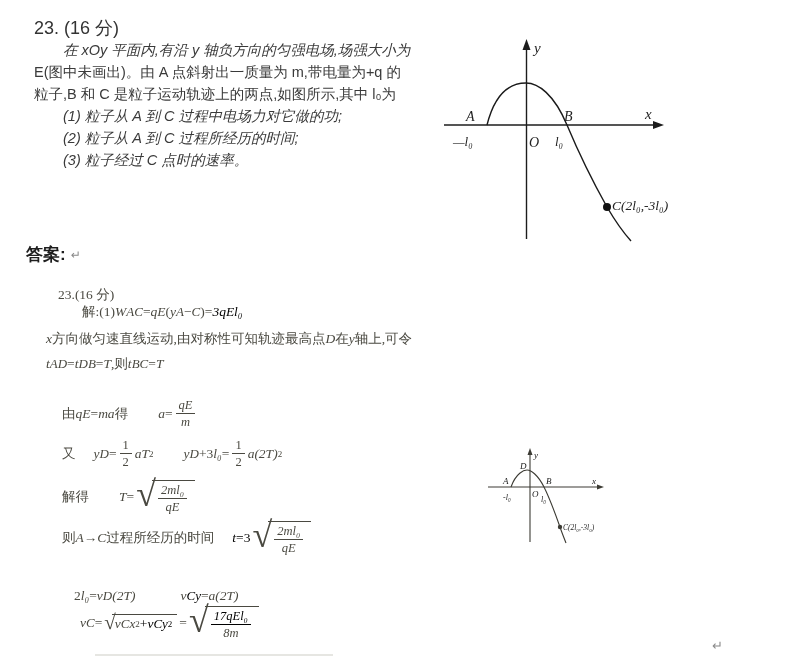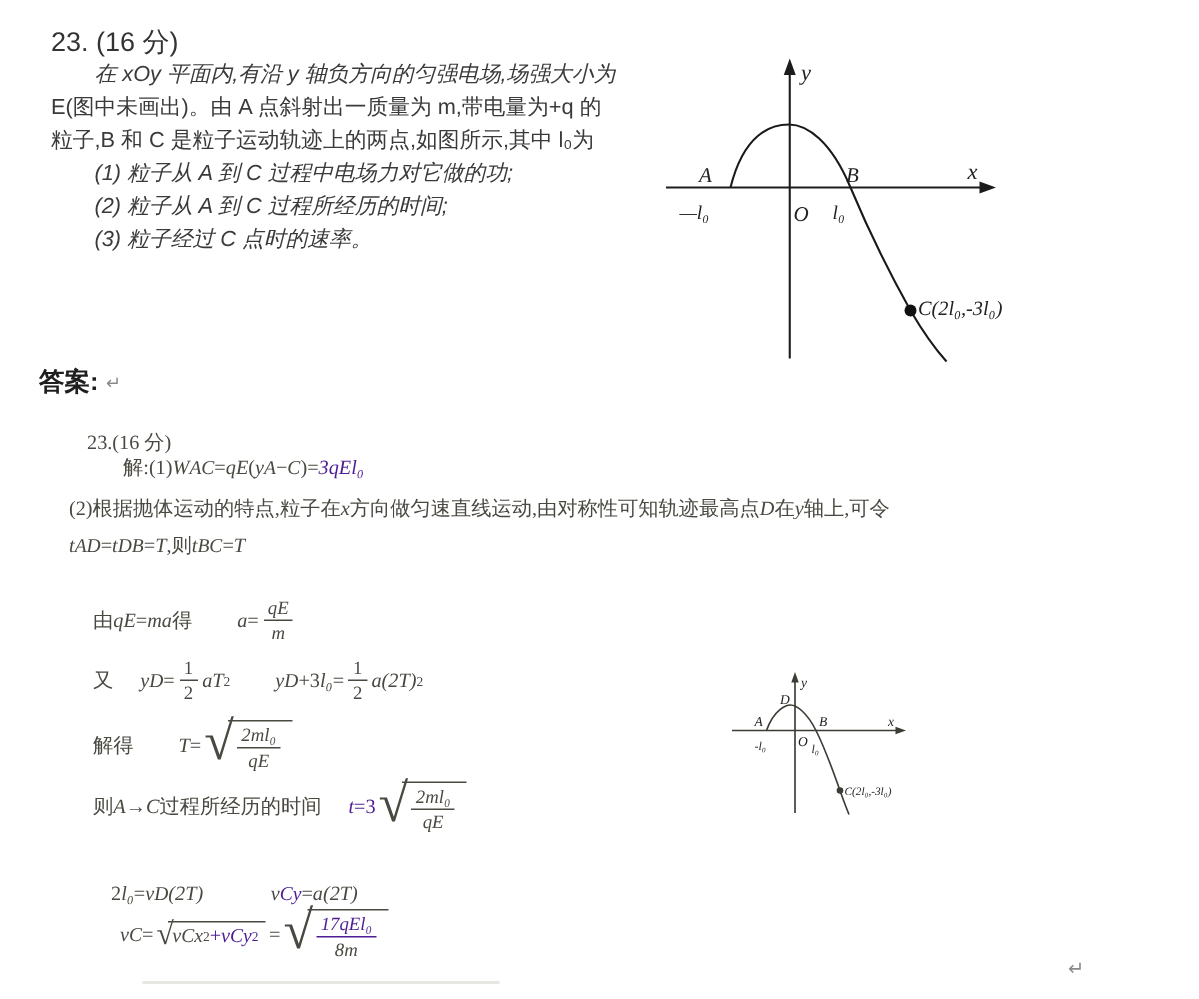--- a/index.html
+++ b/index.html
@@ -21,21 +21,21 @@
   
   .ans-header{position:absolute;left:26px;top:243px;font-size:17px;font-weight:bold;color:#1e1e1e;}
   .ret{font-weight:normal;color:#8a8a8a;font-size:12px;margin-left:5px;vertical-align:1px;}
 
   
   .sol-line{position:absolute;white-space:nowrap;font-family:"Liberation Serif",serif;
             font-size:13.5px;color:#4a4941;filter:blur(.25px);display:flex;align-items:center;}
   .v{font-style:italic;}
   .sb{font-size:13px;font-style:italic;vertical-align:-3px;}
   .sp{font-size:9px;vertical-align:6px;font-style:normal;}
-  .teal{color:#4c1d95;}
+  .teal{color:#000000;}
   .frac{display:inline-flex;flex-direction:column;align-items:center;line-height:1.15;
         font-size:12.5px;margin:0 3px;text-align:center;}
   .fn{border-bottom:1px solid currentColor;padding:0 3px 1px;}
   .fd{padding-top:1px;}
   .sqrt{display:inline-flex;align-items:flex-start;margin:0 2px;}
   .rsign{line-height:.82;font-style:normal;margin-right:-4px;}
   .sqrt.tall .rsign{font-size:36px;}
   .sqrt.short .rsign{font-size:21px;}
   .rbody{border-top:1.4px solid currentColor;padding:2px 5px 0 3px;
          display:inline-flex;align-items:center;}
@@ -99,21 +99,20 @@
     <span class="v">y</span>
       <span class="sb">A</span>
     <span>−</span>
       <span class="sb">C</span>
     <span>)</span>
     <span>=</span>
     <span class="v teal">3qEl₀</span>
   </div>
 
   <div class="sol-line" style="left:46px;top:330px">
-    <span>(2)根据抛体运动的特点,粒子在 </span>
     <span class="v">x</span>
     <span> 方向做匀速直线运动,由对称性可知轨迹最高点 </span>
     <span class="v">D</span>
     <span> 在 </span>
     <span class="v">y</span>
     <span> 轴上,可令</span>
   </div>
 
   <div class="sol-line" style="left:46px;top:355px">
     <span class="v">t</span>

